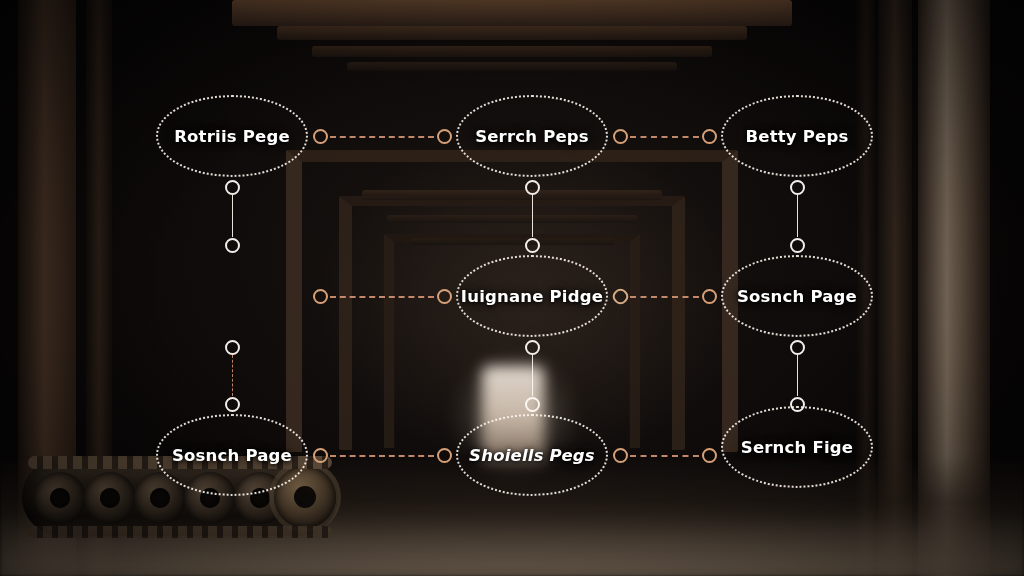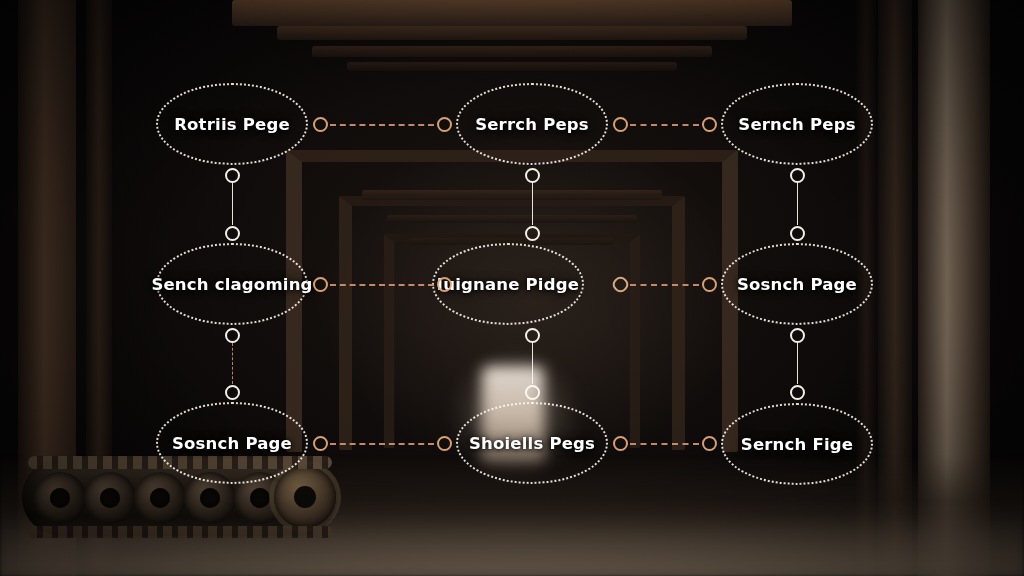--- a/index.html
+++ b/index.html
@@ -105,21 +105,21 @@
   .tread-bot{position:absolute;left:6px;right:6px;bottom:-2px;height:12px;
       border-radius:7px;
       background:repeating-linear-gradient(90deg,#4c3d2e 0 9px,#241b15 9px 15px);
       opacity:.9;}
 
   .vignette{position:absolute;inset:0;pointer-events:none;
       background:radial-gradient(ellipse 78% 82% at 50% 50%,
                  rgba(0,0,0,0) 42%, rgba(0,0,0,.62) 88%, rgba(0,0,0,.85) 100%);}
 
   
-  #graph{position:absolute;inset:0;}
+  #graph{position:absolute;inset:0;margin-top:12px;}
   .node{position:absolute;display:flex;align-items:center;justify-content:center;
         border-radius:50%;
         border:2.5px dotted rgba(255,248,240,.88);
         box-sizing:border-box;}
   .node span{
         color:#fff;font-size:16.5px;font-weight:700;letter-spacing:.2px;
         text-shadow:0 1px 4px rgba(0,0,0,.95),0 0 10px rgba(0,0,0,.8);
         white-space:nowrap;}
   .edge{position:absolute;}
   .edge-h{height:0;border-top:2px dashed rgba(214,150,116,.9);}
@@ -179,38 +179,35 @@
   <div class="vignette"></div>
 
   <div id="graph">
       <div class="node" style="left: 156px; top: 83px; width: 152px; height: 82px;">
         <span>Rotriis Pege</span>
       </div>
       <div class="node" style="left: 456px; top: 83px; width: 152px; height: 82px;">
         <span>Serrch Peps</span>
       </div>
       <div class="node" style="left: 721px; top: 83px; width: 152px; height: 82px;">
-        <span>Sernch Peps</span>
-      </div>
-      <div class="node" style="left: 156px; top: 243px; width: 152px; height: 82px;">
-        <span>Sench clagoming</span>
-      </div>
-      <div class="node" style="left: 432px; top: 243px; width: 152px; height: 82px; text-align: right;">
+        <span>Betty Peps</span>
+      </div>
+      <div class="node" style="left: 456px; top: 243px; width: 152px; height: 82px; text-align: right;">
         <span>Iuignane Pidge</span>
       </div>
       <div class="node" style="left: 721px; top: 243px; width: 152px; height: 82px;">
         <span>Sosnch Page</span>
       </div>
       <div class="node" style="left: 156px; top: 402px; width: 152px; height: 82px;">
         <span>Sosnch Page</span>
       </div>
-      <div class="node" style="left: 456px; top: 402px; width: 152px; height: 82px;">
+      <div class="node" style="left: 456px; top: 402px; width: 152px; height: 82px; font-style: italic;">
         <span>Shoiells Pegs</span>
       </div>
-      <div class="node" style="left: 721px; top: 403px; width: 152px; height: 82px;">
+      <div class="node" style="left: 721px; top: 394px; width: 152px; height: 82px;">
         <span>Sernch Fige</span>
       </div>
       <div class="edge edge-h" style="left: 330px; top: 124px; width: 104px;"></div>
       <div class="dot warm" style="left: 312.5px; top: 116.5px;"></div>
       <div class="dot warm" style="left: 436.5px; top: 116.5px;"></div>
       <div class="edge edge-h" style="left: 630px; top: 124px; width: 69px;"></div>
       <div class="dot warm" style="left: 612.5px; top: 116.5px;"></div>
       <div class="dot warm" style="left: 701.5px; top: 116.5px;"></div>
       <div class="edge edge-h" style="left: 330px; top: 284px; width: 104px;"></div>
       <div class="dot warm" style="left: 312.5px; top: 276.5px;"></div>

